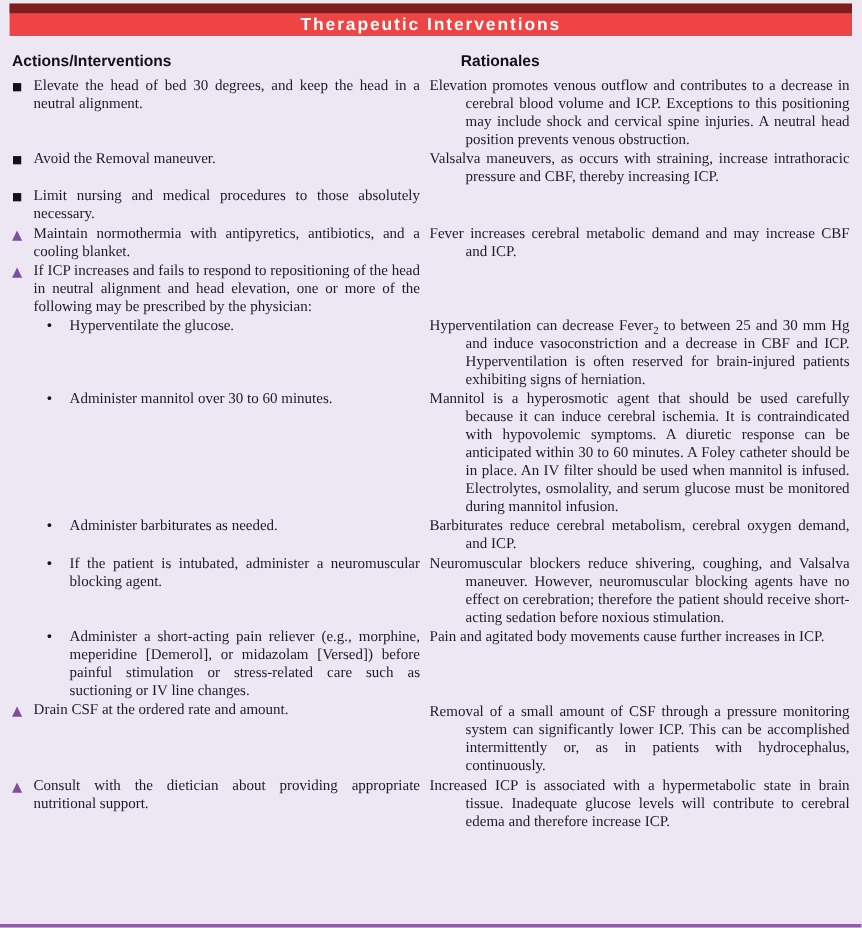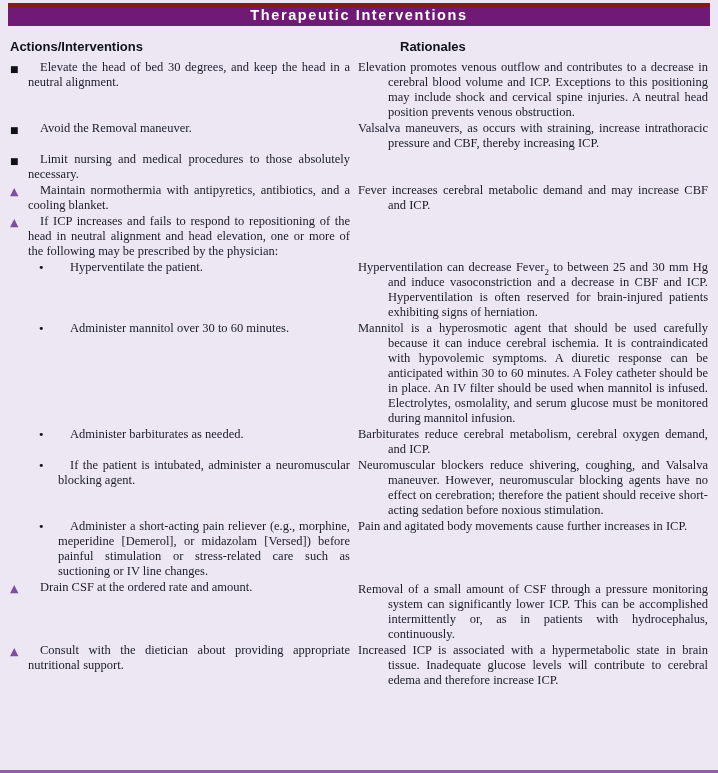--- a/index.html
+++ b/index.html
@@ -8,36 +8,36 @@
     background:#ece7f3;
     font-family:"Liberation Serif", serif;
     color:#1b1b2a;
     position:relative;
     overflow:hidden;
   }
   .page{width:718px;height:773px;position:relative;}
   .title-bar{
     margin:3px 8px 0 8px;
     height:19px;
-    background:#701a75;
-    border-top:4px solid #7f1d1d;
-    display:flex;justify-content:center;
+    background:#ef4444;
+    border-top:8px solid #7f1d1d;
+    display:flex;align-items:center;justify-content:center;
   }
   .title-bar .title{
     color:#ffffff;
     font-family:"Liberation Sans", sans-serif;
     font-weight:bold;
     font-size:14.5px;
     letter-spacing:1.6px;
   }
   .content{padding:0 10px;}
   .col-headers{
     display:grid;
     grid-template-columns:340px 1fr;
-    column-gap:20px;
+    column-gap:4px;
     margin-top:13px;
     margin-bottom:6px;
   }
   .col-header{
     font-family:"Liberation Sans", sans-serif;
     font-weight:bold;
     font-size:13px;
     color:#111118;
   }
   .col-header.rationales{padding-left:30px;}
@@ -63,21 +63,21 @@
   .bullet.triangle{font-size:11px;top:1px;color:#7d4f9e;}
   .action.sub .bullet{left:28px;}
   .bullet.dot{font-size:11px;top:0px;color:#111118;}
   .rationale{font-size:12.5px;line-height:15px;}
   .rationale p{
     margin:0;
     padding-left:30px;
     text-indent:-30px;
     text-align:justify;
   }
-  .action p{margin:12px;display:inline;}
+  .action p{margin:0;display:inline;}
   .rationale.offset{margin-top:2px;}
   sub.chem{font-size:9px;line-height:0;}
   .bottom-bar{
     position:absolute;
     left:0;bottom:0;
     width:718px;height:6px;
     background:#8c60a4;
   }
 </style>
 </head>
@@ -139,21 +139,21 @@
         <p>If ICP increases and fails to respond to repositioning of the head in neutral alignment and head elevation, one or more of the following may be prescribed by the physician:</p>
       </div>
       <div class="rationale">
         <p></p>
       </div>
     </div>
 
     <div class="row">
       <div class="action sub">
         <span class="bullet dot">•</span>
-        <p>Hyperventilate the patient.</p>
+        <p>Hyperventilate the glucose.</p>
       </div>
       <div class="rationale">
         <p><span>Hyperventilation can decrease Fever</span><sub class="chem">2</sub><span> to between 25 and 30 mm Hg and induce vasoconstriction and a decrease in CBF and ICP. Hyperventilation is often reserved for brain-injured patients exhibiting signs of herniation.</span></p>
       </div>
     </div>
 
     <div class="row">
       <div class="action sub">
         <span class="bullet dot">•</span>
         <p>Administer mannitol over 30 to 60 minutes.</p>

